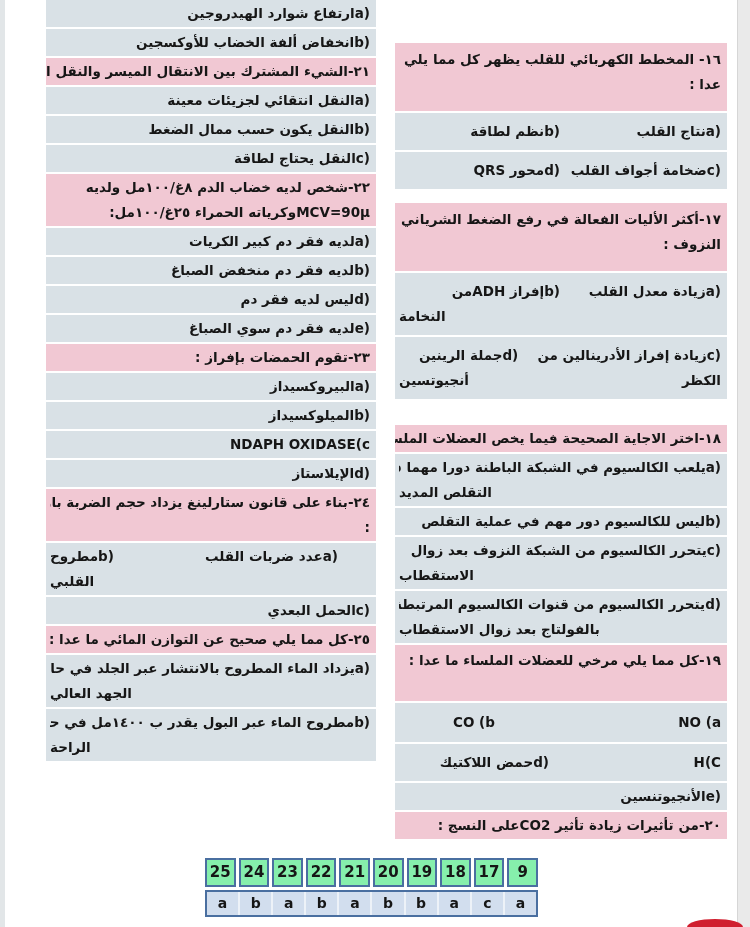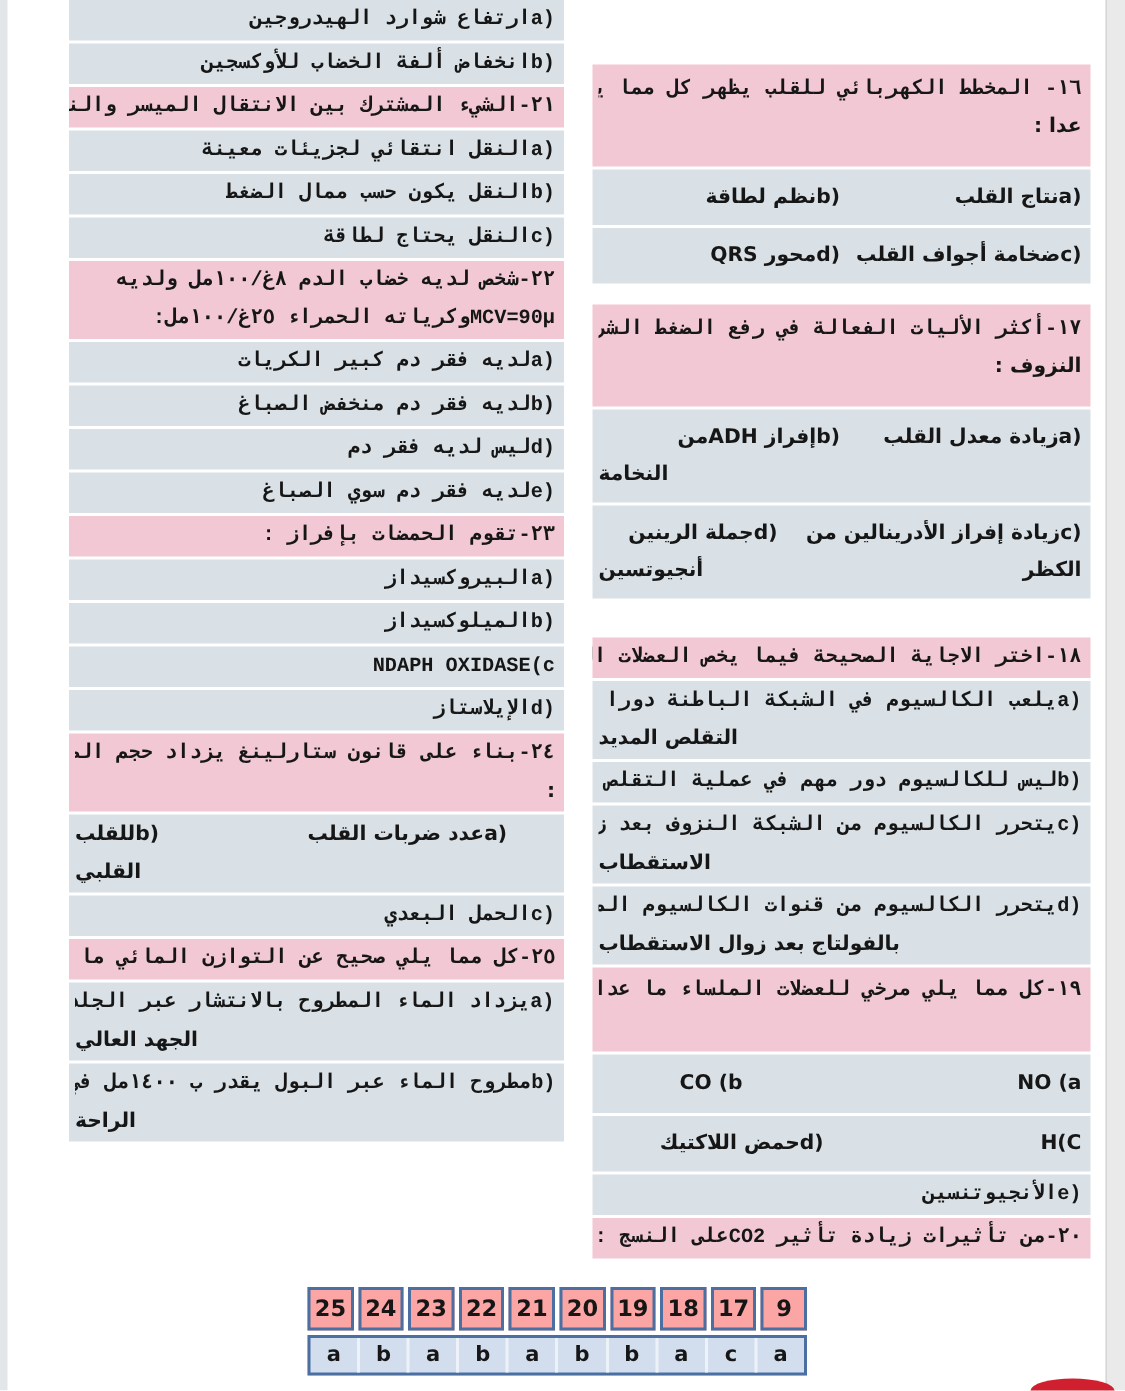--- a/index.html
+++ b/index.html
@@ -10,21 +10,21 @@
   .edge-left{position:absolute;left:0;top:0;width:5px;height:927px;background:#e2e6e8;}
   .edge-right{position:absolute;right:0;top:0;width:12px;height:927px;background:#eaeaea;border-left:1px solid #d6d6d6;}
   .col{position:absolute;direction:rtl;text-align:right;}
   .col-left{left:46px;top:0;width:330px;}
   .col-right{left:395px;top:43px;width:332px;}
   .row{
     background:#d9e1e6;margin-bottom:2px;padding:1px 6px 1px 4px;
     font-size:13.5px;line-height:25px;min-height:25px;
   }
   .pink{background:#f1c8d3;}
-  .one{white-space:nowrap;overflow:hidden;font-family:Liberation Mono, monospace;}
+  .one{white-space:nowrap;overflow:hidden;}
   .ln{line-height:25px;}
   .cont{text-align:left;}
   .blank{min-height:25px;}
   .pfx{direction:ltr;unicode-bidi:isolate;}
   .pair{display:flex;}
   .cell{flex:1;}
   .cell-wide{flex:1.7;}
   .cell-a24{flex:1.6;text-align:center;}
   .cell-b24{flex:1;text-align:left;}
   .ctr{text-align:center;}
@@ -32,21 +32,21 @@
   .col-right .row.roomy{padding-top:6px;padding-bottom:6px;}
   .col-right .row.roomy2{padding-top:7px;padding-bottom:7px;}
   .hdr16,.hdr17{padding-top:4px;padding-bottom:14px;}
   .gap-top-17{margin-top:14px;}
   .gap-top-18{margin-top:26px;}
   .hdr19{padding-top:3px;padding-bottom:3px;}
   
   .ak{position:absolute;left:205px;top:858px;width:333px;}
   .ak-head{display:flex;gap:3px;}
   .ak-head .akc{
-    flex:1;background:#fca5a5;border:2px solid #4a6fa0;
+    flex:1;background:#86efac;border:2px solid #4a6fa0;
     text-align:center;font-size:15px;line-height:25px;height:25px;
   }
   .ak-ans{display:flex;border:2px solid #4a6fa0;background:#d2deee;margin-top:3px;}
   .ak-ans .akc{
     flex:1;text-align:center;font-size:14px;line-height:23px;height:23px;
   }
   .ak-ans .akc + .akc{border-left:2px solid #edf2f8;}
   .red-mark{
     position:absolute;left:687px;top:919px;width:56px;height:16px;
     background:#d01f2f;border-radius:60% 60% 45% 45%;
@@ -83,21 +83,21 @@
   <div class="row one"><span class="pfx">NDAPH OXIDASE(c</span><span></span></div>
   <div class="row one"><span class="pfx">d)</span><span>الإيلاستاز</span></div>
 
   <div class="row pink">
     <div class="ln one">٢٤-بناء على قانون ستارلينغ يزداد حجم الضربة بازدياد</div>
     <div class="ln">:</div>
   </div>
   <div class="row pair">
     <div class="cell cell-a24"><span class="pfx">a)</span><span>عدد ضربات القلب</span></div>
     <div class="cell cell-b24">
-      <div class="ln"><span class="pfx">b)</span><span>للقلب</span></div>
+      <div class="ln"><span class="pfx">b)</span><span>مطروح</span></div>
       <div class="ln">القلبي</div>
     </div>
   </div>
   <div class="row one"><span class="pfx">c)</span><span>الحمل البعدي</span></div>
 
   <div class="row pink one">٢٥-كل مما يلي صحيح عن التوازن المائي ما عدا :</div>
   <div class="row">
     <div class="ln one"><span class="pfx">a)</span><span>يزداد الماء المطروح بالانتشار عبر الجلد في حالات</span></div>
     <div class="ln cont">الجهد العالي</div>
   </div>

